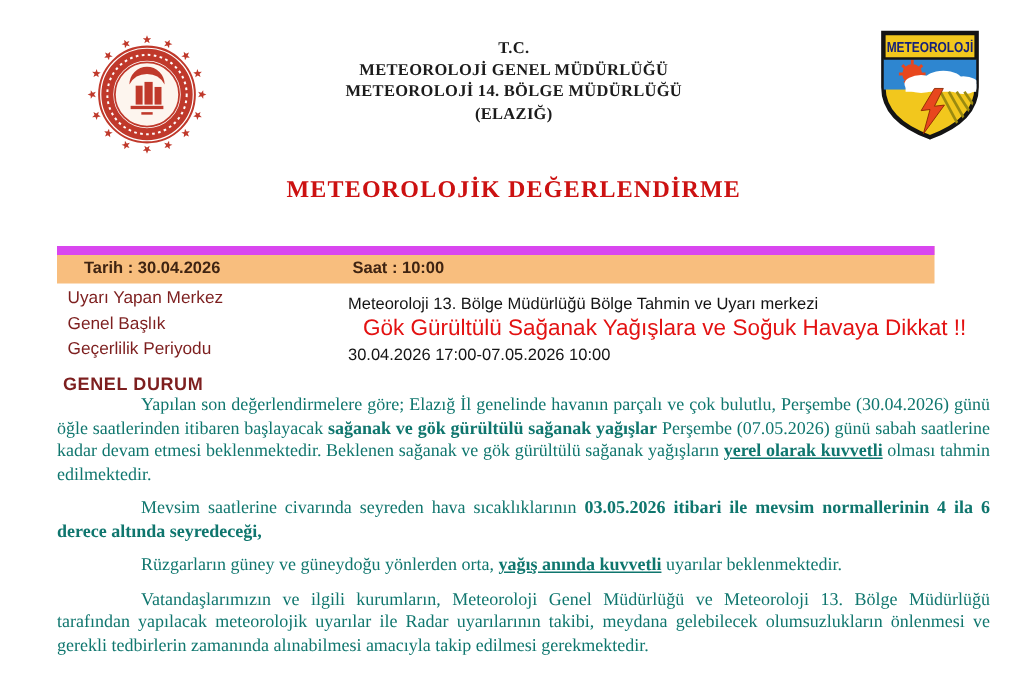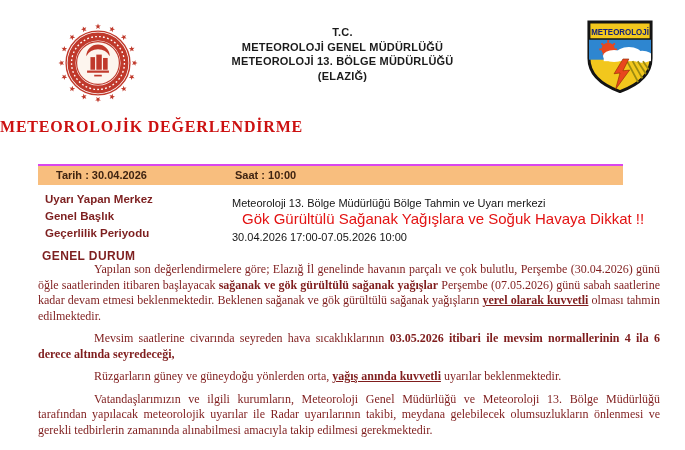--- a/index.html
+++ b/index.html
@@ -8,64 +8,64 @@
     overflow:hidden; font-family:"Liberation Serif", serif; color:#1a1a1a;
   }
 
   
   .seal   { position:absolute; left:56px;  top:21px; width:84px; height:84px; }
   .shield { position:absolute; left:583px; top:15px; width:74px; height:82px; }
 
   .head-text {
     position:absolute; left:100px; right:100px; top:25px; text-align:center;
     font-weight:bold; font-size:11px; line-height:14.5px; letter-spacing:0.2px;
-    color:#1b1b1b; font-family:Liberation Sans, sans-serif;
+    color:#1b1b1b; font-family:Liberation Serif, serif;
   }
 
   .doc-title {
-    position:absolute; left:0; right:0; top:118px; text-align:left;
+    position:absolute; left:0; right:0; top:118px; text-align:center;
     font-weight:bold; font-size:16px; letter-spacing:0.8px;
     color:#cc1111; font-family:"Liberation Serif", serif;
   }
 
   
   .info-bar {
     position:absolute; left:38px; top:164px; width:585px; height:19px;
-    background:#f8be7e; border-top:2px solid #d946ef;
+    background:#f8be7e; border-top:6px solid #d946ef;
     font-family:"Liberation Sans", sans-serif;
   }
   .info-bar .date-label,
   .info-bar .time-label {
     position:absolute; top:3px; font-weight:bold; font-size:11px; color:#3f2412;
   }
   .info-bar .date-label { left:18px; }
   .info-bar .time-label { left:197px; }
 
   .detail-row { position:absolute; left:45px; font-family:"Liberation Sans", sans-serif; }
   .detail-row .lbl {
-    display:inline-block; width:187px; font-weight:bold; font-size:11.5px; color:#7d1f1f;
+    display:inline-block; width:187px; font-weight:normal; font-size:11.5px; color:#7d1f1f;
     vertical-align:top;
   }
   .detail-row .val { font-size:11px; color:#141414; }
   .detail-row.alert .val { font-weight:normal; font-size:15px; color:#e31212;margin-left:10px; }
   .row-1 { top:193px; }
   .row-2 { top:210px; }
   .row-3 { top:227px; }
 
   
   .section-heading {
     position:absolute; left:42px; top:249px;
     font-family:"Liberation Sans", sans-serif; font-weight:bold;
     font-size:12px; letter-spacing:0.4px; color:#7d1f1f;
   }
 
   .body-text { position:absolute; left:38px; top:262px; width:622px; }
   .body-text p {
     margin:0 0 7px 0; text-align:justify; text-indent:56px;
-    font-size:12px; line-height:15.5px; color:#7f1d1d;
+    font-size:12px; line-height:15.5px; color:#0f766e;
     font-family:"Liberation Serif", serif;
   }
   .seg-b  { font-weight:bold; }
   .seg-bu { font-weight:bold; text-decoration:underline; }
 </style>
 </head>
 <body>
 
 <div class="page">
 
@@ -139,21 +139,21 @@
       </g>
       <polygon points="54,56 42,76 50,75 44,97 63,71 54,72 62,56" fill="#e8471e" stroke="#8a2500" stroke-width="0.8"></polygon>
     </g>
     <line x1="8" y1="29" x2="92" y2="29" stroke="#141414" stroke-width="2.2"></line>
     <text x="50" y="23" text-anchor="middle" font-family="Liberation Sans, sans-serif" font-size="13" font-weight="bold" fill="#14217a" textLength="78" lengthAdjust="spacingAndGlyphs">METEOROLOJİ</text>
   </svg>
 
   <div class="head-text">
     <div>T.C.</div>
     <div>METEOROLOJİ GENEL MÜDÜRLÜĞÜ</div>
-    <div>METEOROLOJİ 13. BÖLGE MÜDÜRLÜĞÜ</div>
+    <div>METEOROLOJİ 14. BÖLGE MÜDÜRLÜĞÜ</div>
     <div>(ELAZIĞ)</div>
   </div>
 
   <div class="doc-title">METEOROLOJİK DEĞERLENDİRME</div>
 
   <div class="info-bar">
     <span class="date-label">Tarih : 30.04.2026</span>
     <span class="time-label">Saat : 10:00</span>
   </div>
 

